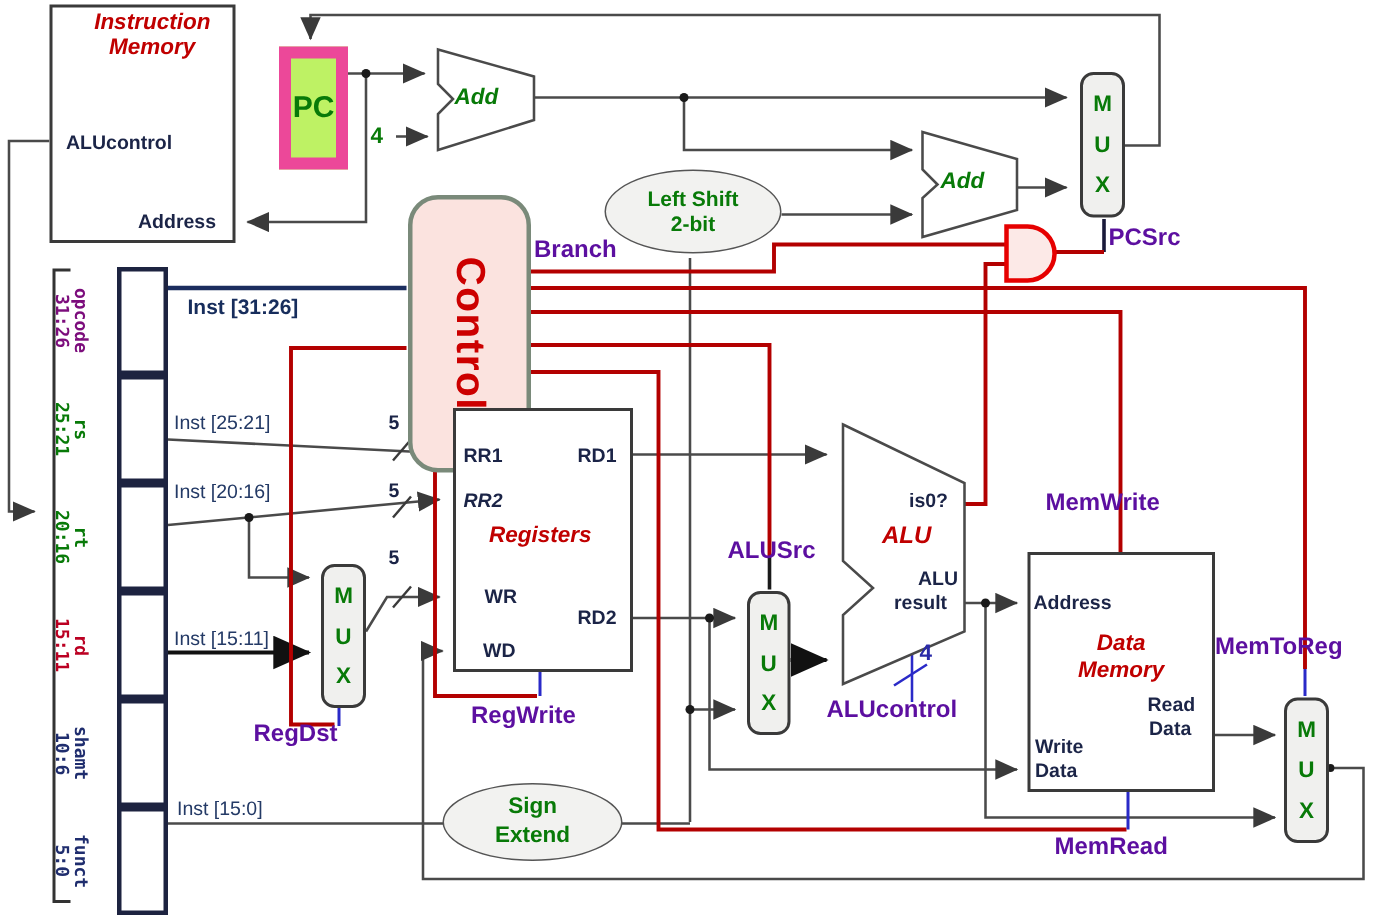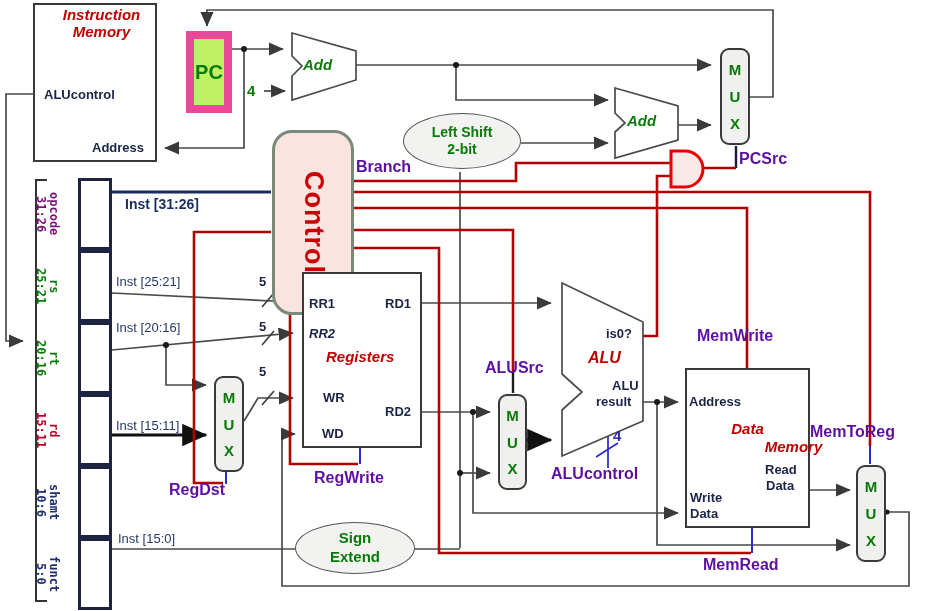--- a/index.html
+++ b/index.html
@@ -194,21 +194,21 @@
   <div class="abs navy" style="left:385px;top:404px;text-align:center;">RD2</div>
 
   <div class="abs navy" style="left:606px;top:326px;">is0?</div>
   <div class="abs title-red" style="left:588px;top:349px;font-size:16px;">ALU</div>
   <div class="abs navy" style="left:612px;top:378px;">ALU</div>
   <div class="abs navy" style="left:596px;top:394px;">result</div>
 
   <div class="box" style="left:685px;top:368px;width:125px;height:160px;"></div>
   <div class="abs navy" style="left:689px;top:394px;">Address</div>
   <div class="abs title-red" style="left:685px;top:420px;width:125px;text-align:center;">Data</div>
-  <div class="abs title-red" style="left:685px;top:438px;width:125px;text-align:center;margin-left:46px;">Memory</div>
+  <div class="abs title-red" style="left:685px;top:438px;width:125px;text-align:center;">Memory</div>
   <div class="abs navy" style="left:765px;top:462px;">Read</div>
   <div class="abs navy" style="left:766px;top:478px;">Data</div>
   <div class="abs navy" style="left:690px;top:490px;">Write</div>
   <div class="abs navy" style="left:690px;top:506px;">Data</div>
 
   <div class="abs purple" style="left:356px;top:158px;">Branch</div>
   <div class="abs purple" style="left:739px;top:150px;">PCSrc</div>
   <div class="abs purple" style="left:169px;top:481px;">RegDst</div>
   <div class="abs purple" style="left:314px;top:469px;">RegWrite</div>
   <div class="abs purple" style="left:485px;top:359px;">ALUSrc</div>

